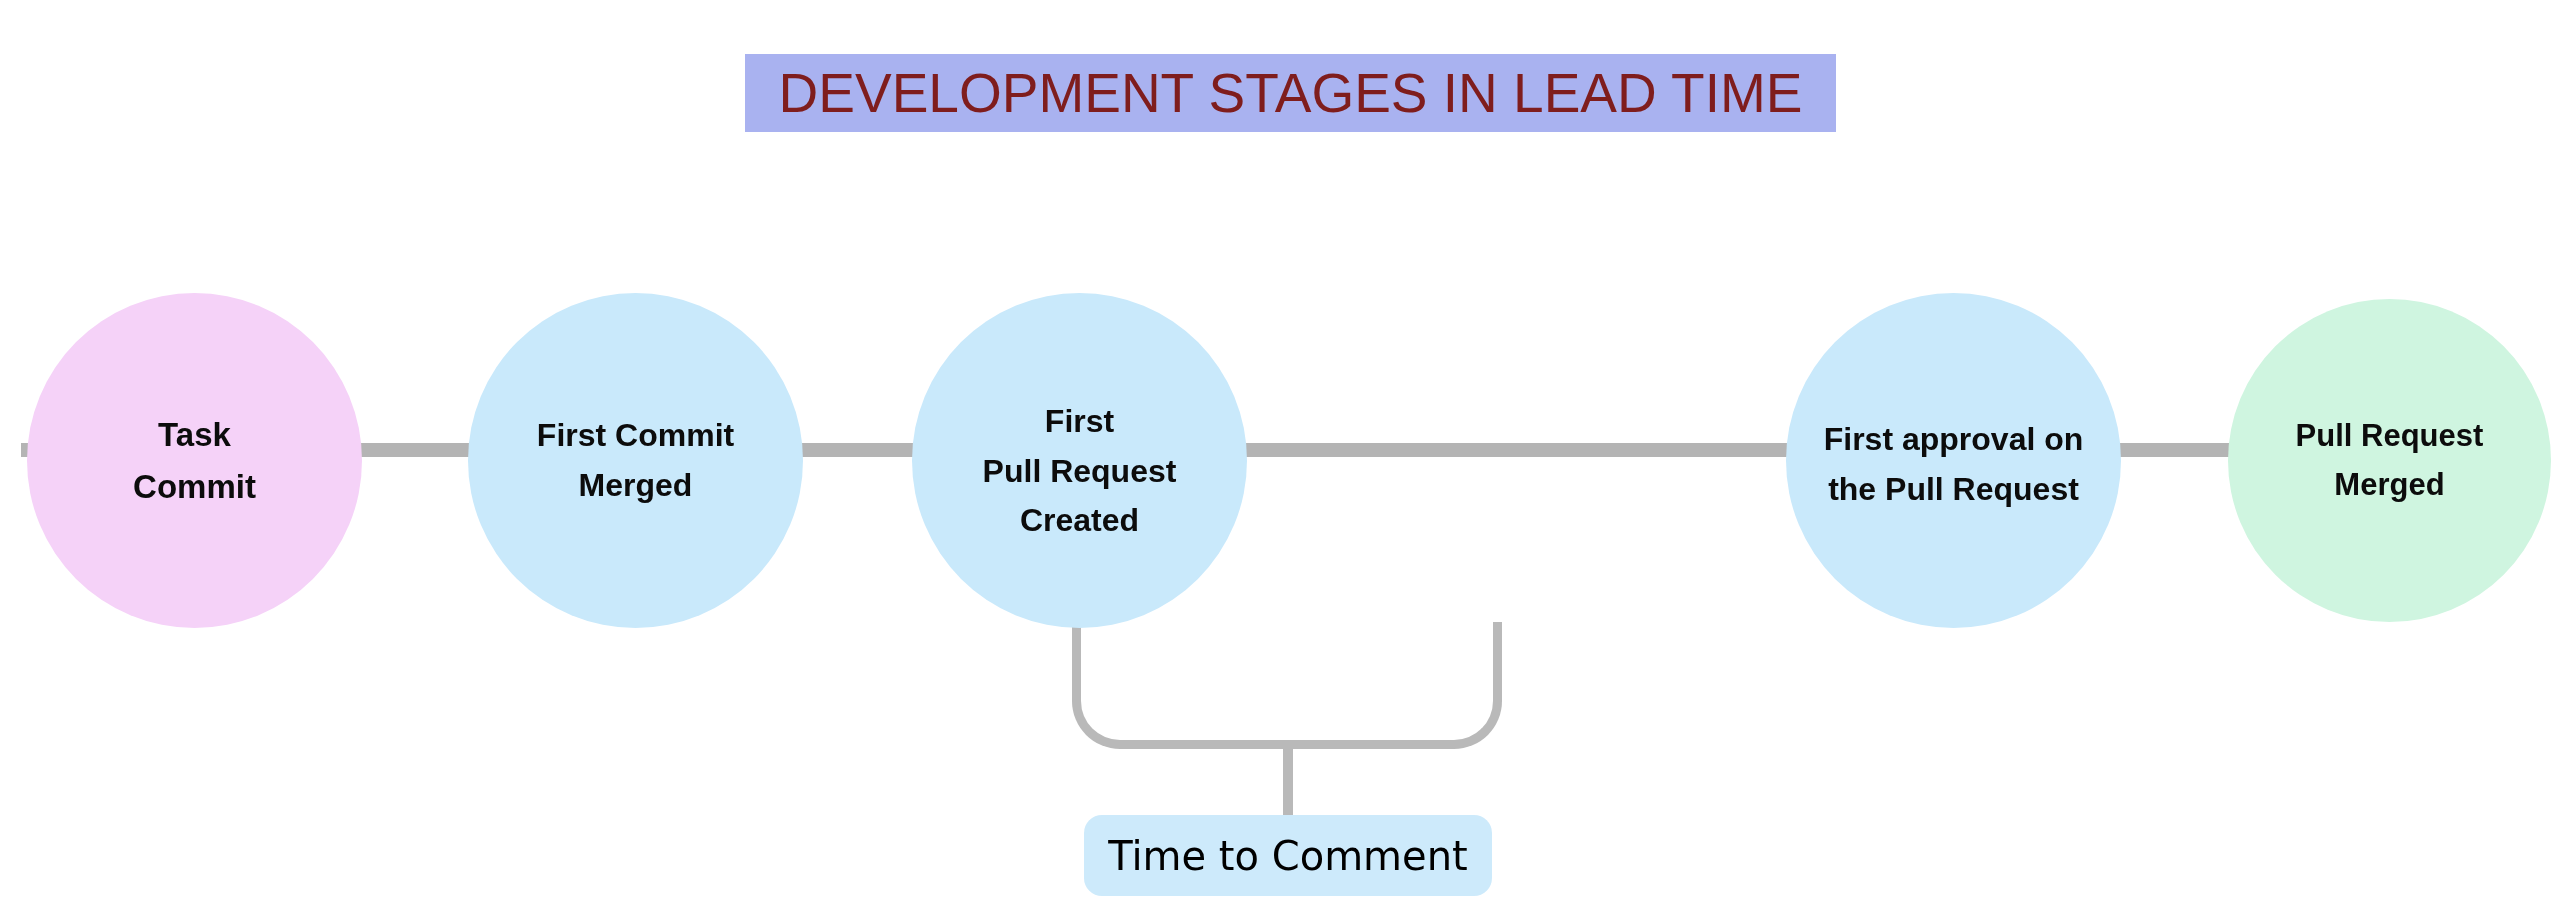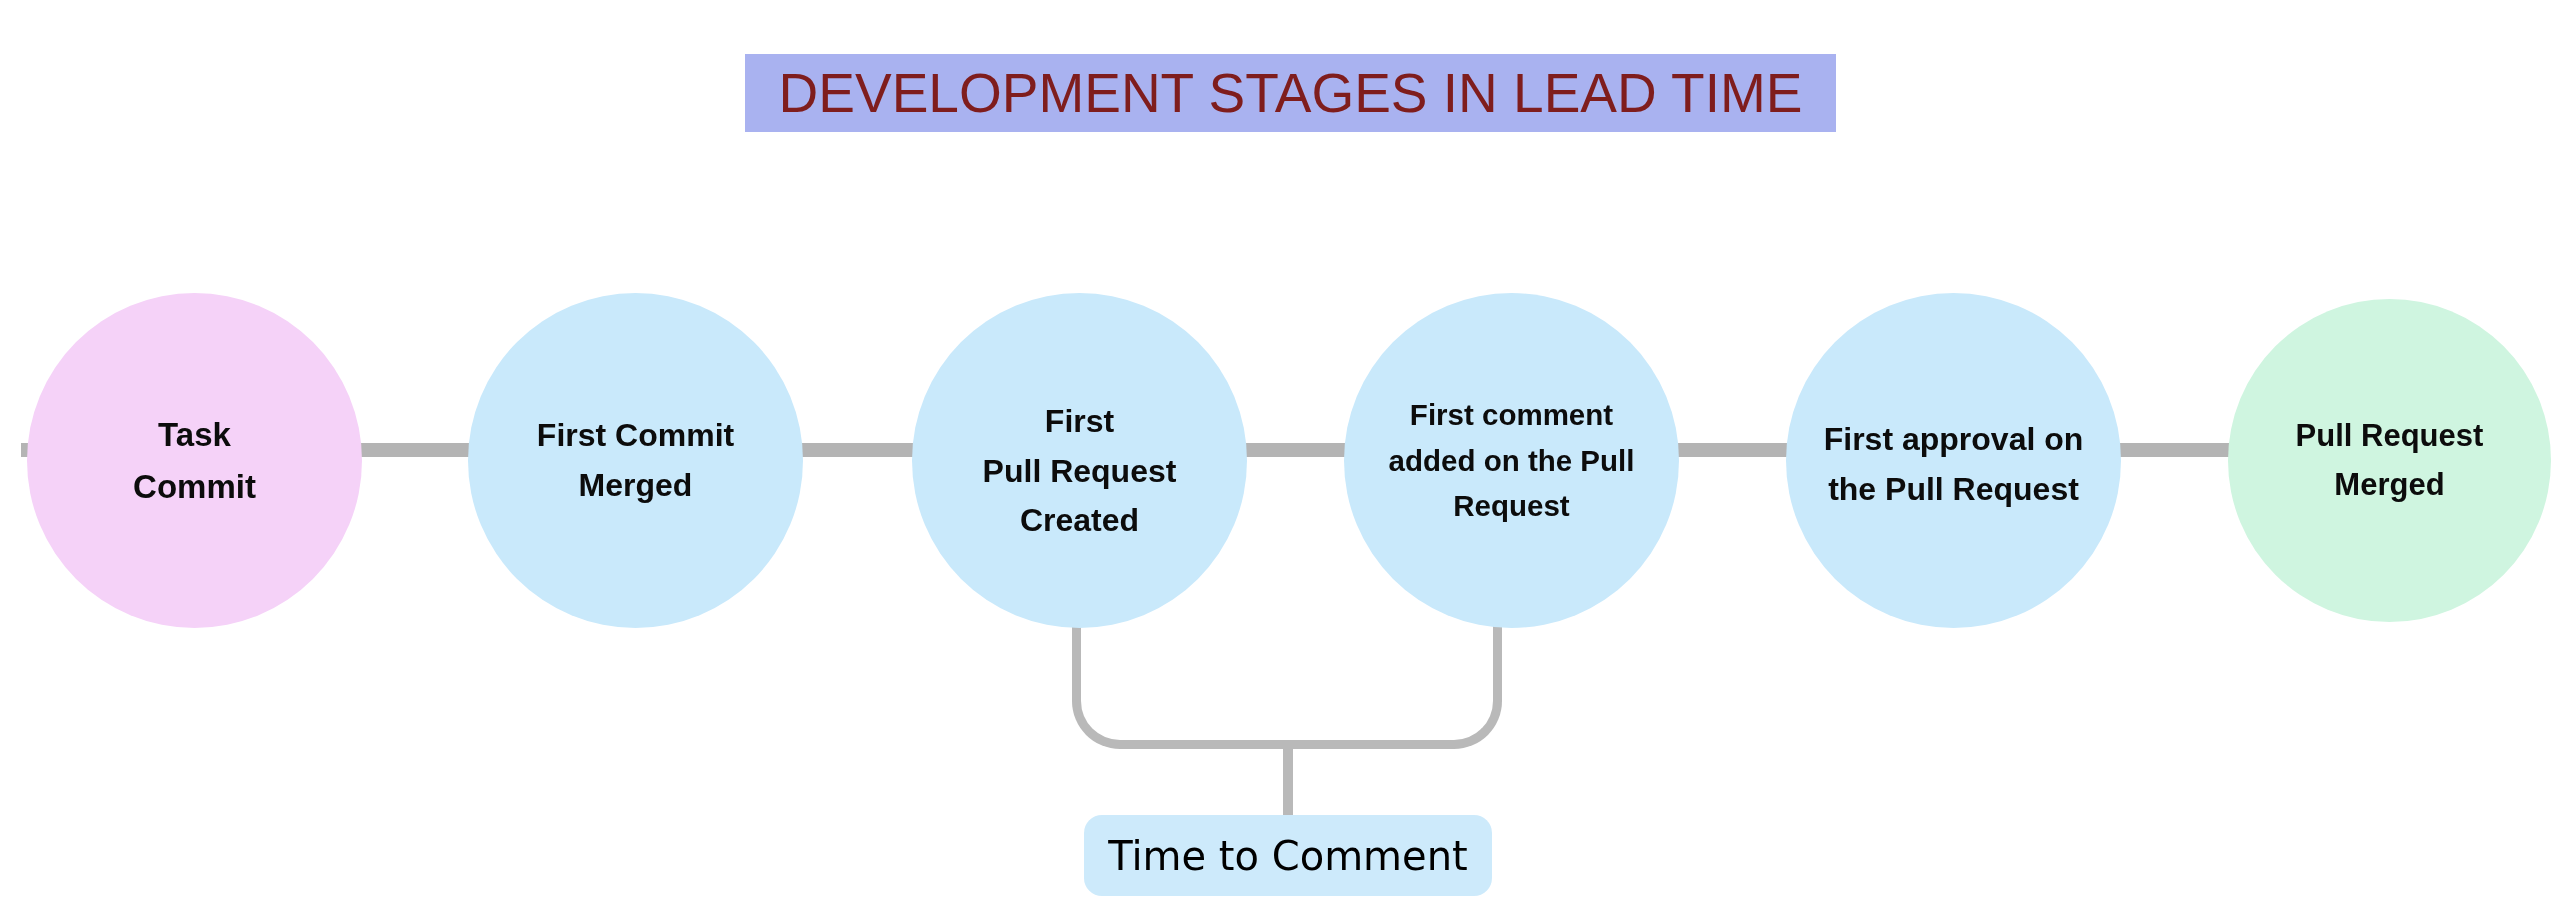--- a/index.html
+++ b/index.html
@@ -148,25 +148,20 @@
     <span class="stage-label">First Commit
 Merged</span>
   </div>
 
   <div class="stage s3">
     <span class="stage-label">First
 Pull Request
 Created</span>
   </div>
 
-  <div class="stage s4">
-    <span class="stage-label">First comment
-added on the Pull
-Request</span>
-  </div>
 
   <div class="stage s5">
     <span class="stage-label">First approval on
 the Pull Request</span>
   </div>
 
   <div class="stage s6">
     <span class="stage-label">Pull Request
 Merged</span>
   </div>

